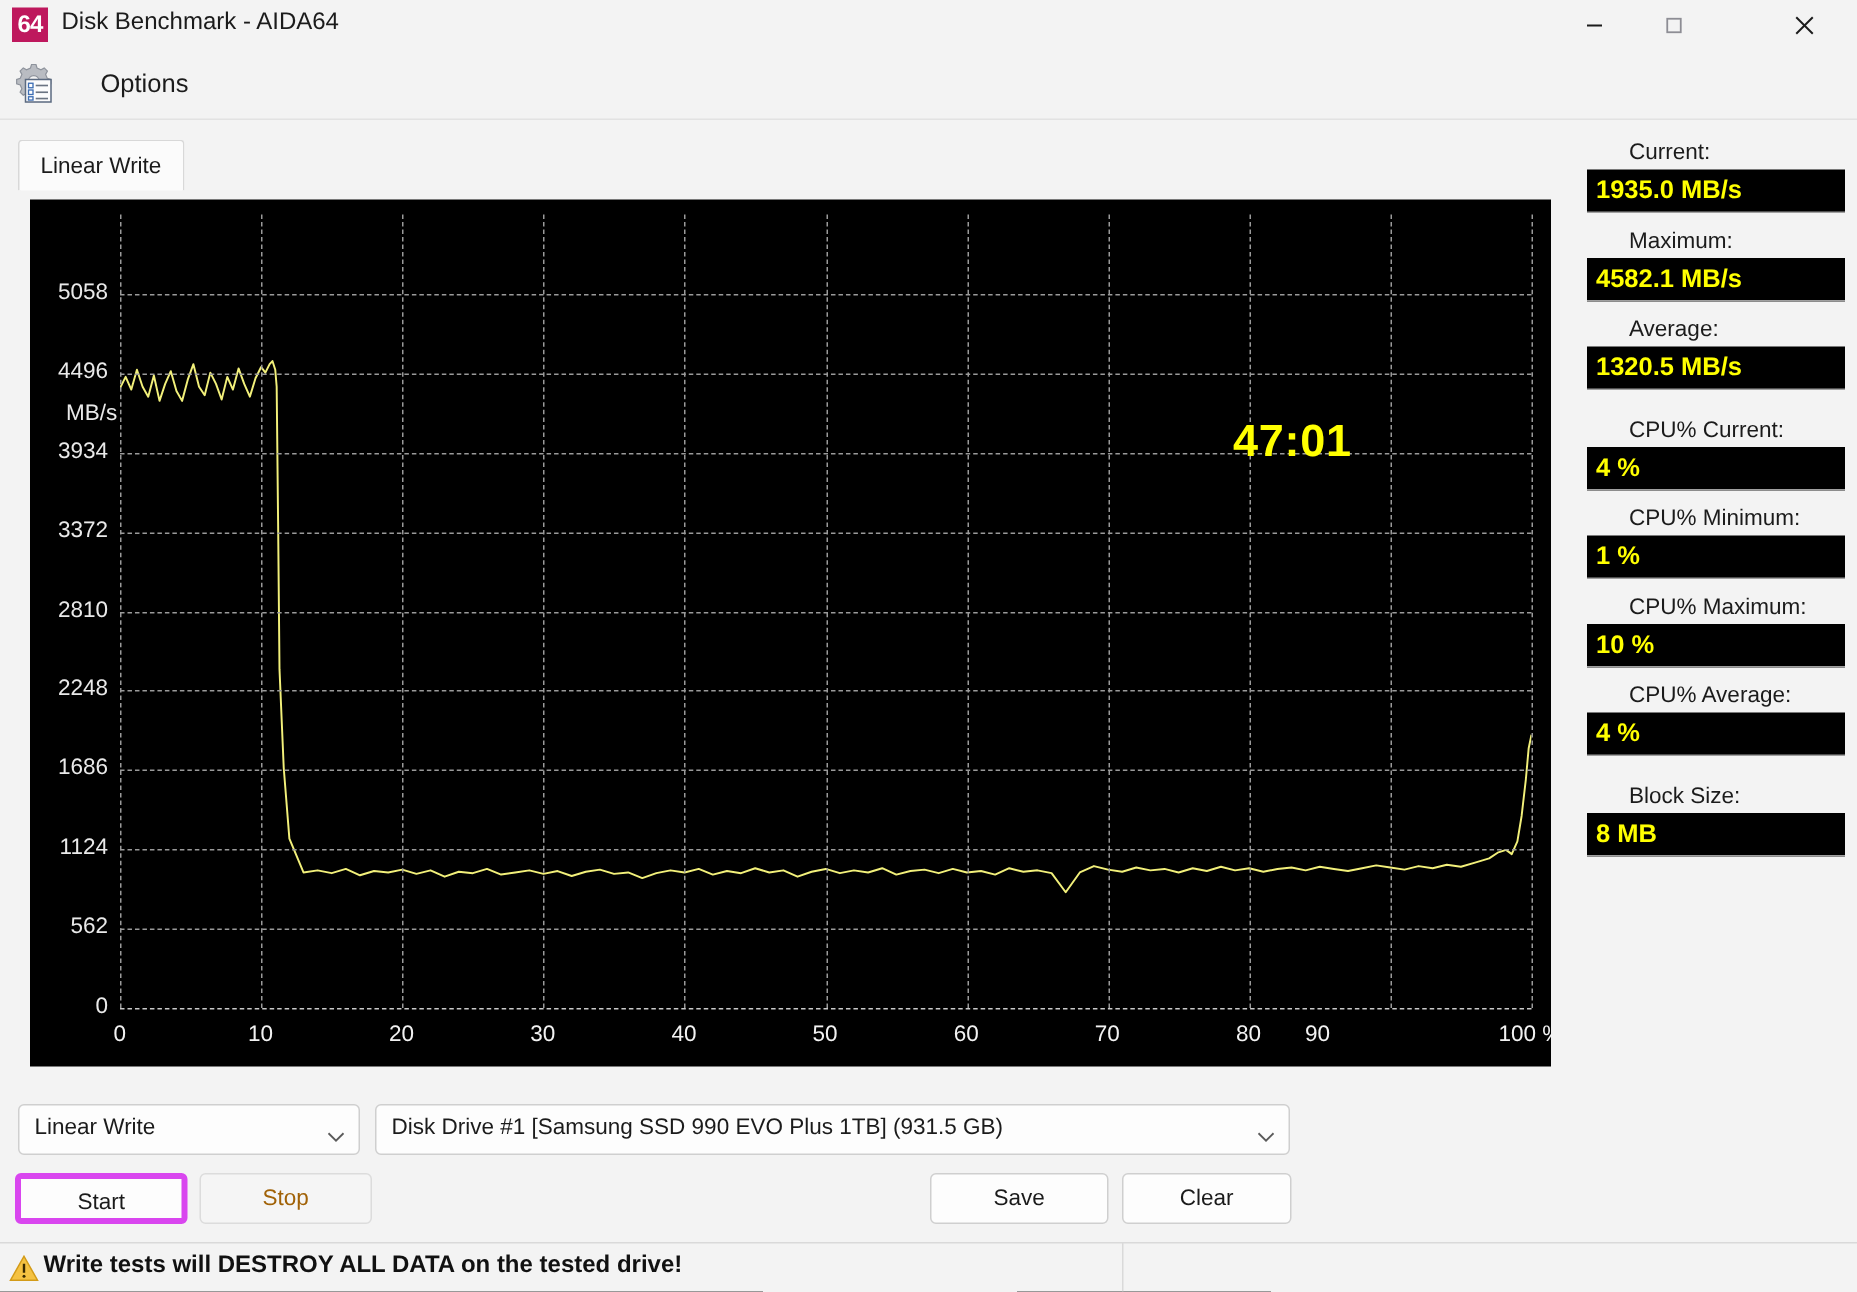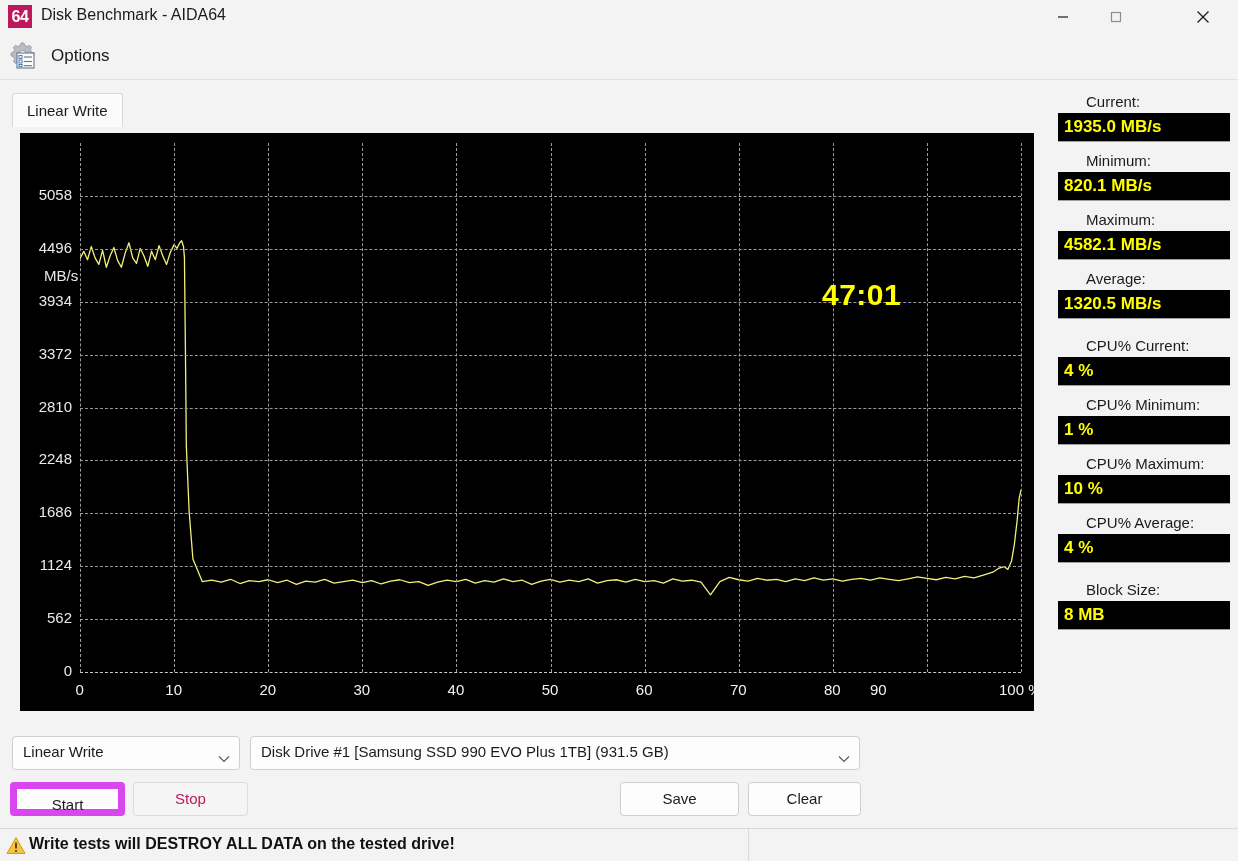--- a/index.html
+++ b/index.html
@@ -21,21 +21,21 @@
   .winbtn svg{position:absolute;left:50%;top:50%;transform:translate(-50%,-50%);}
   .btn-min{left:1040px;}
   .btn-max{left:1093px;}
   .btn-close{left:1180px;}
 
   
   .menurow{position:absolute;left:0;top:33px;width:1238px;height:46px;background:#f3f3f3;
            border-bottom:1px solid #e2e2e2;}
   .optwrap{position:absolute;left:8px;top:6px;height:34px;display:flex;align-items:center;}
   .opticon{width:34px;height:32px;position:relative;}
-  .optlabel{font-size:17px;color:#1b1b1b;margin-left:9px;}
+  .optlabel{font-size:17px;color:#1b1b1b;margin-left:25px;}
 
   
   .tabstrip{position:absolute;left:12px;top:93px;width:1022px;height:33px;}
   .tab{position:absolute;left:0;top:0;height:33px;padding:0 14px;
        background:#fbfbfb;border:1px solid #d8d8d8;border-bottom:none;
        font-size:15px;color:#1b1b1b;line-height:33px;
        border-radius:3px 3px 0 0;}
 
   
   .chartframe{position:absolute;left:20px;top:133px;width:1014px;height:578px;
@@ -69,22 +69,22 @@
          border-radius:4px;box-sizing:border-box;}
   .combo .txt{position:absolute;left:10px;top:6px;font-size:15px;color:#1b1b1b;
               white-space:nowrap;}
   .combo .chev{position:absolute;right:9px;top:12px;}
   .combo-mode{left:12px;top:19px;width:228px;}
   .combo-drive{left:250px;top:19px;width:610px;}
 
   .pbtn{position:absolute;height:34px;background:#fdfdfd;border:1px solid #cfcfcf;
         border-radius:4px;font-size:15px;color:#1b1b1b;text-align:center;
         line-height:32px;box-sizing:border-box;}
-  .pbtn.primary{border:7px solid #d946ef;}
-  .pbtn.disabled{color:#be185d;background:#f5f5f5;border-color:#dcdcdc;}
+  .pbtn.primary{border:4px solid #d946ef;}
+  .pbtn.disabled{color:#a16207;background:#f5f5f5;border-color:#dcdcdc;}
   .btn-start{left:10px;top:65px;width:115px;}
   .btn-stop{left:133px;top:65px;width:115px;}
   .btn-save{left:620px;top:65px;width:119px;}
   .btn-clear{left:748px;top:65px;width:113px;}
 
   .warnbar{position:absolute;left:0;top:828px;width:1238px;height:33px;
            border-top:1px solid #d9d9d9;}
   .warnbar .wtxt{position:absolute;left:29px;top:6px;font-size:16px;font-weight:bold;
                  color:#111;}
   .warnicon{position:absolute;left:6px;top:7px;}
@@ -202,24 +202,20 @@
 
     <div class="timer">47:01</div>
   </div>
 
   <div class="stats" id="stats-panel">
       <div class="stat">
         <div class="lab">Current:</div>
         <div class="val">1935.0 MB/s</div>
       </div>
       <div class="stat">
-        <div class="lab">Minimum:</div>
-        <div class="val">820.1 MB/s</div>
-      </div>
-      <div class="stat">
         <div class="lab">Maximum:</div>
         <div class="val">4582.1 MB/s</div>
       </div>
       <div class="stat">
         <div class="lab">Average:</div>
         <div class="val">1320.5 MB/s</div>
       </div>
       <div class="stat gap">
         <div class="lab">CPU% Current:</div>
         <div class="val">4 %</div>

